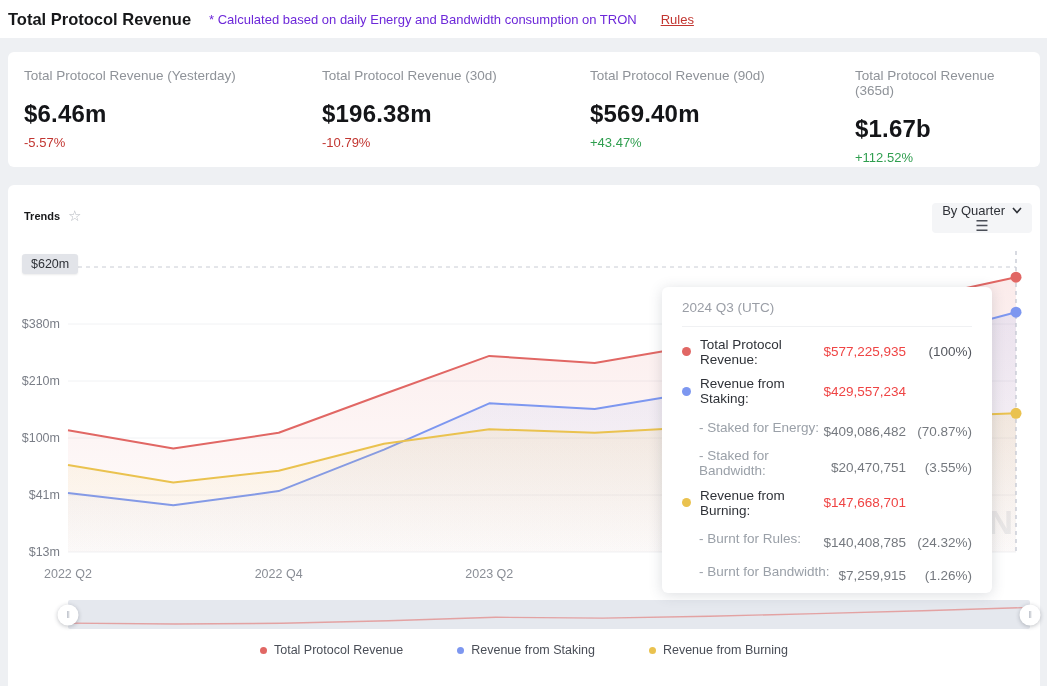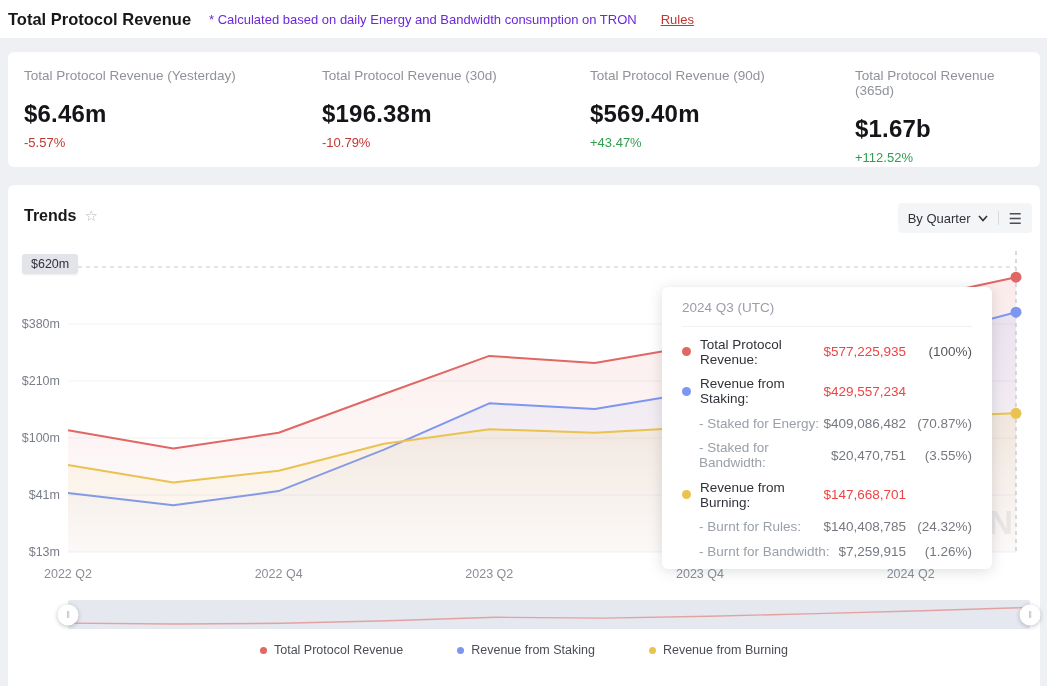--- a/index.html
+++ b/index.html
@@ -20,24 +20,24 @@
   .stat-label { font-size:13.5px; color:#8f9399; margin-bottom:17px; }
   .stat-value { font-size:24px; font-weight:bold; color:#141518; margin-bottom:7px; letter-spacing:.2px; }
   .stat-change { font-size:13px; }
   .stat-change.down { color:#c23631; }
   .stat-change.up { color:#2f9e4f; }
 
   
   .trends-panel { position:absolute; left:8px; right:7px; top:185px; bottom:-10px;
     background:#fff; border-radius:6px; }
   .trends-head { position:absolute; left:16px; top:22px; display:flex; align-items:center; }
-  .trends-title { font-size:16px; font-weight:bold; color:#17181a; }
+  .trends-title { font-size:11px; font-weight:bold; color:#17181a; }
   .star-icon { font-size:15px; color:#b4b8bf; margin-left:8px; cursor:pointer; }
   .controls { position:absolute; right:8px; top:18px; height:30px; background:#f4f5f7;
-    border-radius:4px; display:flex; align-items:center; padding:0 10px; }
+    border-radius:4px; display:flex; align-items:center; padding:0 10px;flex-direction:column; }
   .interval-btn { display:flex; align-items:center; background:none; border:none;
     font-family:inherit; font-size:13px; color:#2f3238; cursor:pointer; }
   .chev { margin-left:7px; }
   .ctrl-divider { width:1px; height:14px; background:#d7dade; margin:0 10px; }
   .menu-btn { background:none; border:none; font-size:15px; color:#4a4e57; cursor:pointer; line-height:1; }
 
   
   .chartwrap { position:absolute; left:0; top:60px; width:1032px; height:348px; }
   .chartwrap svg { position:absolute; left:0; top:0; }
   .axis-pointer-label { position:absolute; left:14px; top:9px; background:#e2e4e9;
@@ -50,21 +50,21 @@
   .tooltip { position:absolute; left:654px; top:42px; width:330px; background:#fff;
     border-radius:6px; box-shadow:0 2px 14px rgba(60,70,90,.18); z-index:6; padding:13px 20px 10px 20px; }
   .tooltip-title { font-size:13.5px; color:#9a9ea6; padding-bottom:11px; border-bottom:1px solid #f0f1f3; }
   .t-row { display:grid; grid-template-columns:1fr auto 66px; align-items:center;
     font-size:13.5px; padding:9.5px 0 0 0; min-height:24px; }
   .t-label { display:flex; align-items:center; color:#2f3238; font-weight:500; }
   .t-dot { width:9px; height:9px; border-radius:50%; margin-right:9px; flex:0 0 auto; }
   .t-val { color:#ef4444; font-weight:500; text-align:right; }
   .t-pct { color:#55585f; text-align:right; }
   .t-row.sub .t-label { color:#9aa0a8; font-weight:normal; padding-left:17px; }
-  .t-row.sub .t-val, .t-row.sub .t-pct { color:#75797f; font-weight:normal; }
+  .t-row.sub .t-val, .t-row.sub .t-pct { color:#75797f; font-weight:normal;margin-top:8px; }
 
   
   .slider { position:absolute; left:60px; top:415px; width:962px; height:29px;
     background:#e5e8ee; border-radius:2px; }
   .handle { position:absolute; top:50%; width:21px; height:21px; border-radius:50%;
     background:#fff; box-shadow:0 1px 4px rgba(40,45,60,.3); transform:translate(-50%,-50%);
     display:flex; align-items:center; justify-content:center; font-size:9px; color:#b3b8c2; cursor:ew-resize; z-index:2; }
   .handle.left { left:0; } .handle.right { left:100%; }
 
   

